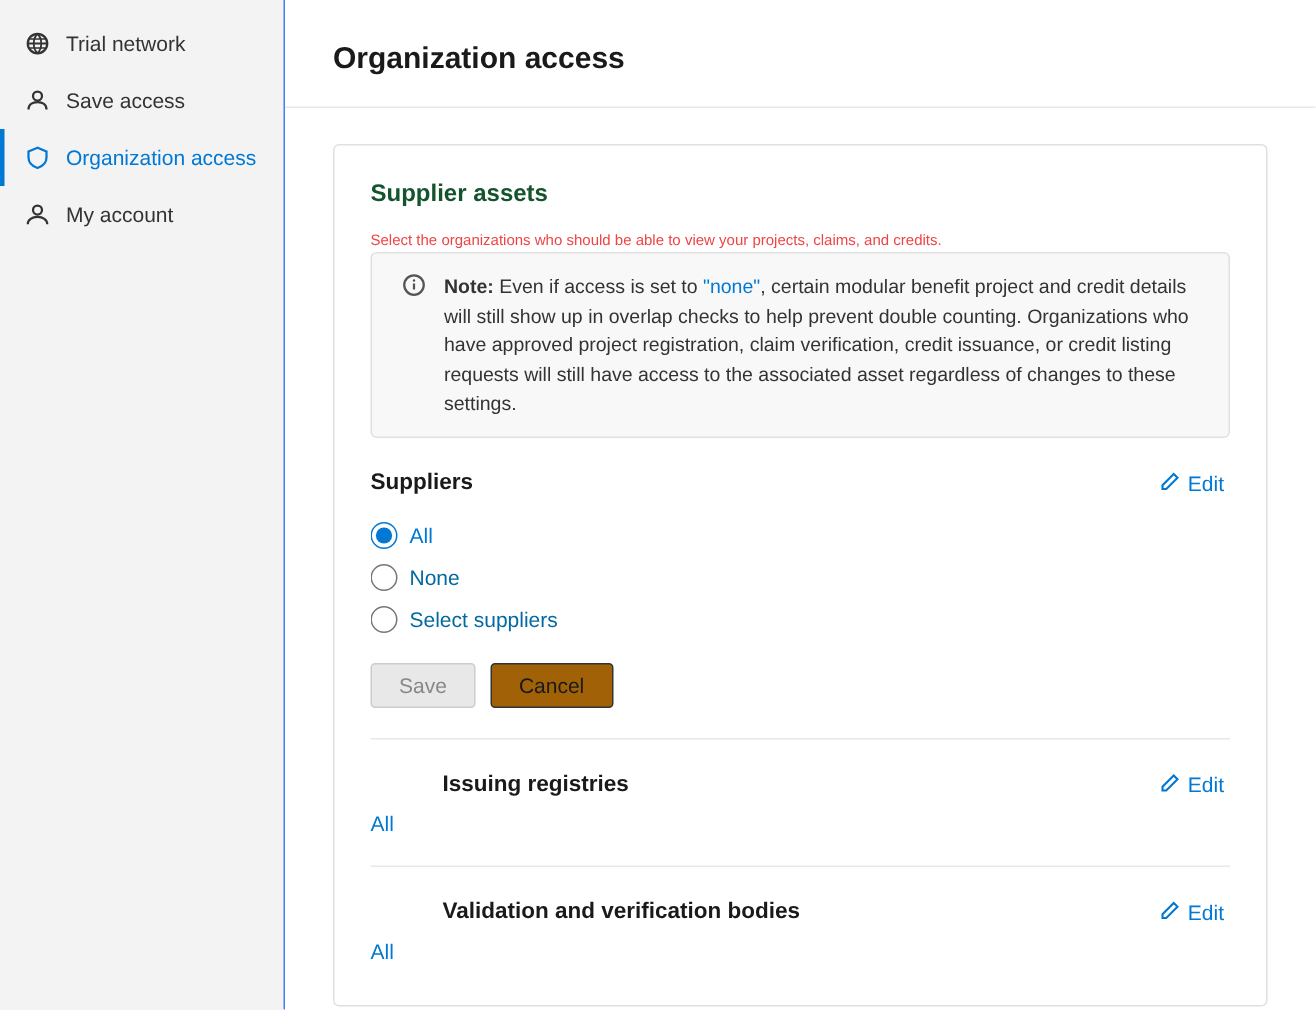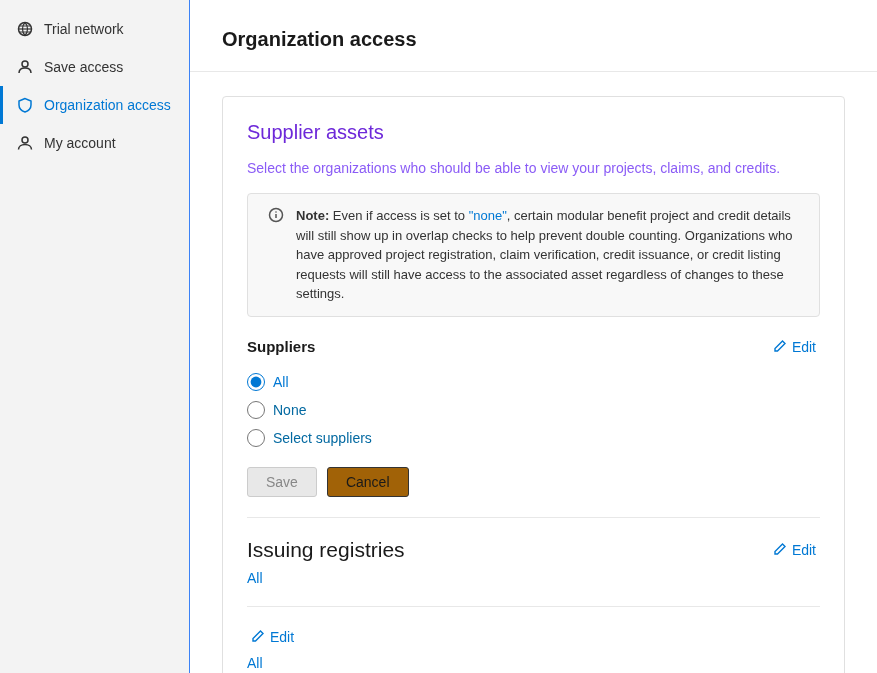--- a/index.html
+++ b/index.html
@@ -77,29 +77,28 @@
 
     
     .card {
       background: #fff;
       border: 1px solid #e0e0e0;
       border-radius: 4px;
       padding: 24px;
       margin-bottom: 16px;
     }
     .card-title {
-      font-size: 20px;
-      font-weight: 400;
+      font-size: 16px;
+      font-weight: 700;
       margin-bottom: 14px;
-      color: #6d28d9;
+      color: #14532d;
     }
     .card-description {
-      font-size: 14px;
-      color: #8b5cf6;
-      margin-bottom: 14px;
+      font-size: 10px;
+      color: #ef4444;
       line-height: 1.5;
     }
 
     
     .note-box {
       background: #f8f8f8;
       border: 1px solid #e0e0e0;
       border-radius: 4px;
       padding: 12px 20px;
       display: flex;
@@ -207,23 +206,24 @@
     .sub-section {
       margin-bottom: 4px;
     }
     .sub-section-row {
       display: flex;
       align-items: center;
       justify-content: space-between;
       margin-bottom: 8px;
     }
     .sub-section-title {
-      font-size: 21px;
-      font-weight: 400;
-      color: #1a1a1a;
+      font-size: 15px;
+      font-weight: 700;
+      color: #1a1a1a;
+      margin-left: 48px;
     }
     .sub-section-value {
       color: #0078d4;
       font-size: 14px;
     }
   </style>
 </head>
 <body>
 
 <nav class="sidebar">
@@ -337,20 +337,21 @@
             <span>Edit</span>
           </button>
         </div>
         <span class="sub-section-value">All</span>
       </div>
 
       <hr class="divider">
 
       <div class="sub-section">
         <div class="sub-section-row">
+          <span class="sub-section-title">Validation and verification bodies</span>
           <button class="edit-btn">
             <svg width="14" height="14" viewBox="0 0 14 14" fill="none" stroke="#0078d4" stroke-width="1.4">
               <path d="M9.5 2L12 4.5 4.5 12H2v-2.5L9.5 2z"></path>
             </svg>
             <span>Edit</span>
           </button>
         </div>
         <span class="sub-section-value">All</span>
       </div>
 

